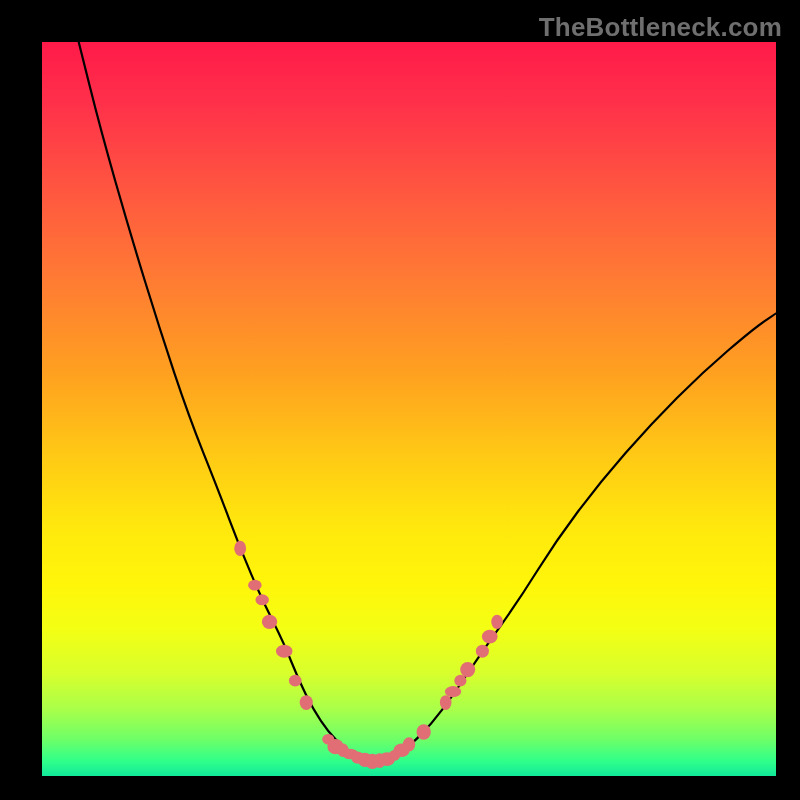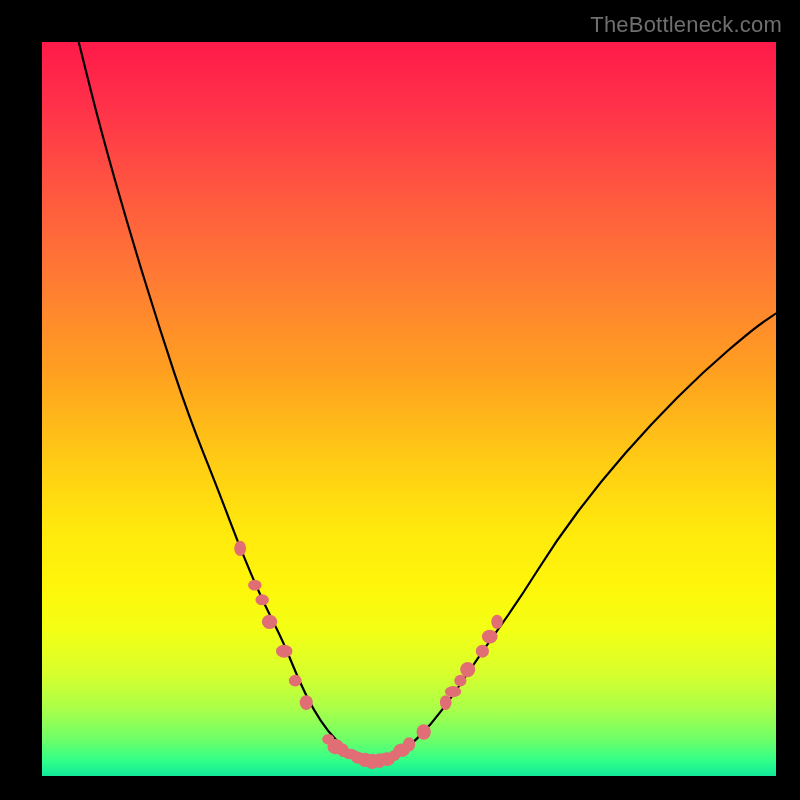--- a/index.html
+++ b/index.html
@@ -41,22 +41,22 @@
       #6eff68 95%,
       #2fff8a 98%,
       #11e89a 100%
     );
   }
   .watermark {
     position: absolute;
     top: 12px;
     right: 18px;
     color: #6f6f6f;
-    font-size: 22px;
-    font-weight: 400;
+    font-size: 26px;
+    font-weight: 700;
     letter-spacing: 0.2px;
     user-select: none;
   }
   svg.overlay {
     position: absolute;
     left: 0;
     top: 0;
     width: 734px;
     height: 734px;
     overflow: visible;

